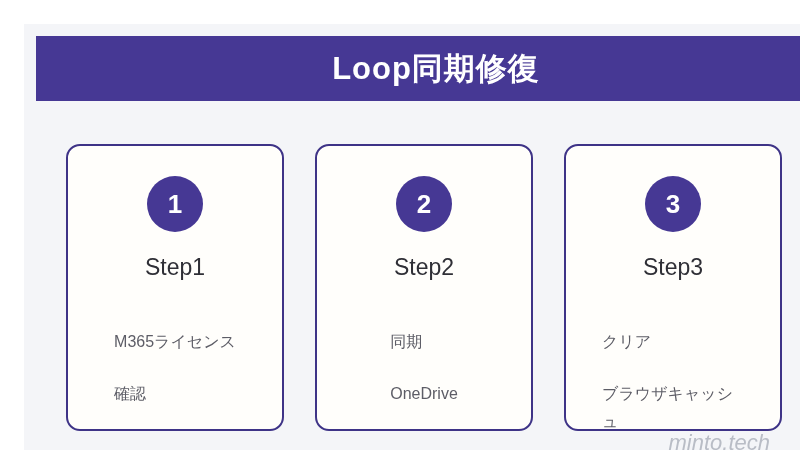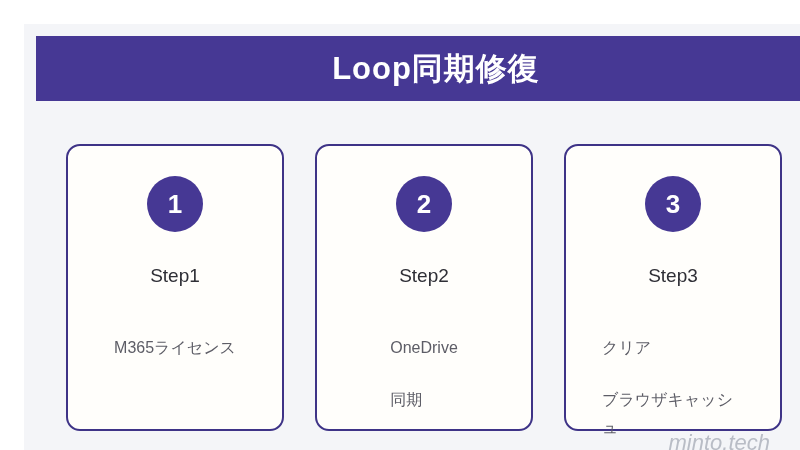--- a/index.html
+++ b/index.html
@@ -55,22 +55,22 @@
     border-radius: 50%;
     background: var(--primary-purple);
     display: flex; align-items: center; justify-content: center;
   }
   .step-number {
     color: #ffffff;
     font-size: 26px;
     font-weight: bold;
   }
   .step-label {
-    margin-top: 21px;
-    font-size: 19px;
+    margin-top: 10px;
+    font-size: 23px;
     color: var(--step-label-text);
   }
   .step-description {
     margin-top: 11px;
     font-size: 16px;
     line-height: 1.75;
     color: var(--description-text);
     text-align: left;
   }
   .watermark {
@@ -93,31 +93,32 @@
 
   <div class="cards">
 
     <div class="card">
       <div class="step-circle">
         <span class="step-number">1</span>
       </div>
       <div class="step-label">Step1</div>
       <div class="step-description">
         <div>M365ライセンス</div>
+        <div>確認</div>
       </div>
     </div>
 
     <div class="card">
       <div class="step-circle">
         <span class="step-number">2</span>
       </div>
       <div class="step-label">Step2</div>
       <div class="step-description">
+        <div>同期</div>
         <div>OneDrive</div>
-        <div>同期</div>
       </div>
     </div>
 
     <div class="card">
       <div class="step-circle">
         <span class="step-number">3</span>
       </div>
       <div class="step-label">Step3</div>
       <div class="step-description">
         <div>クリア</div>

